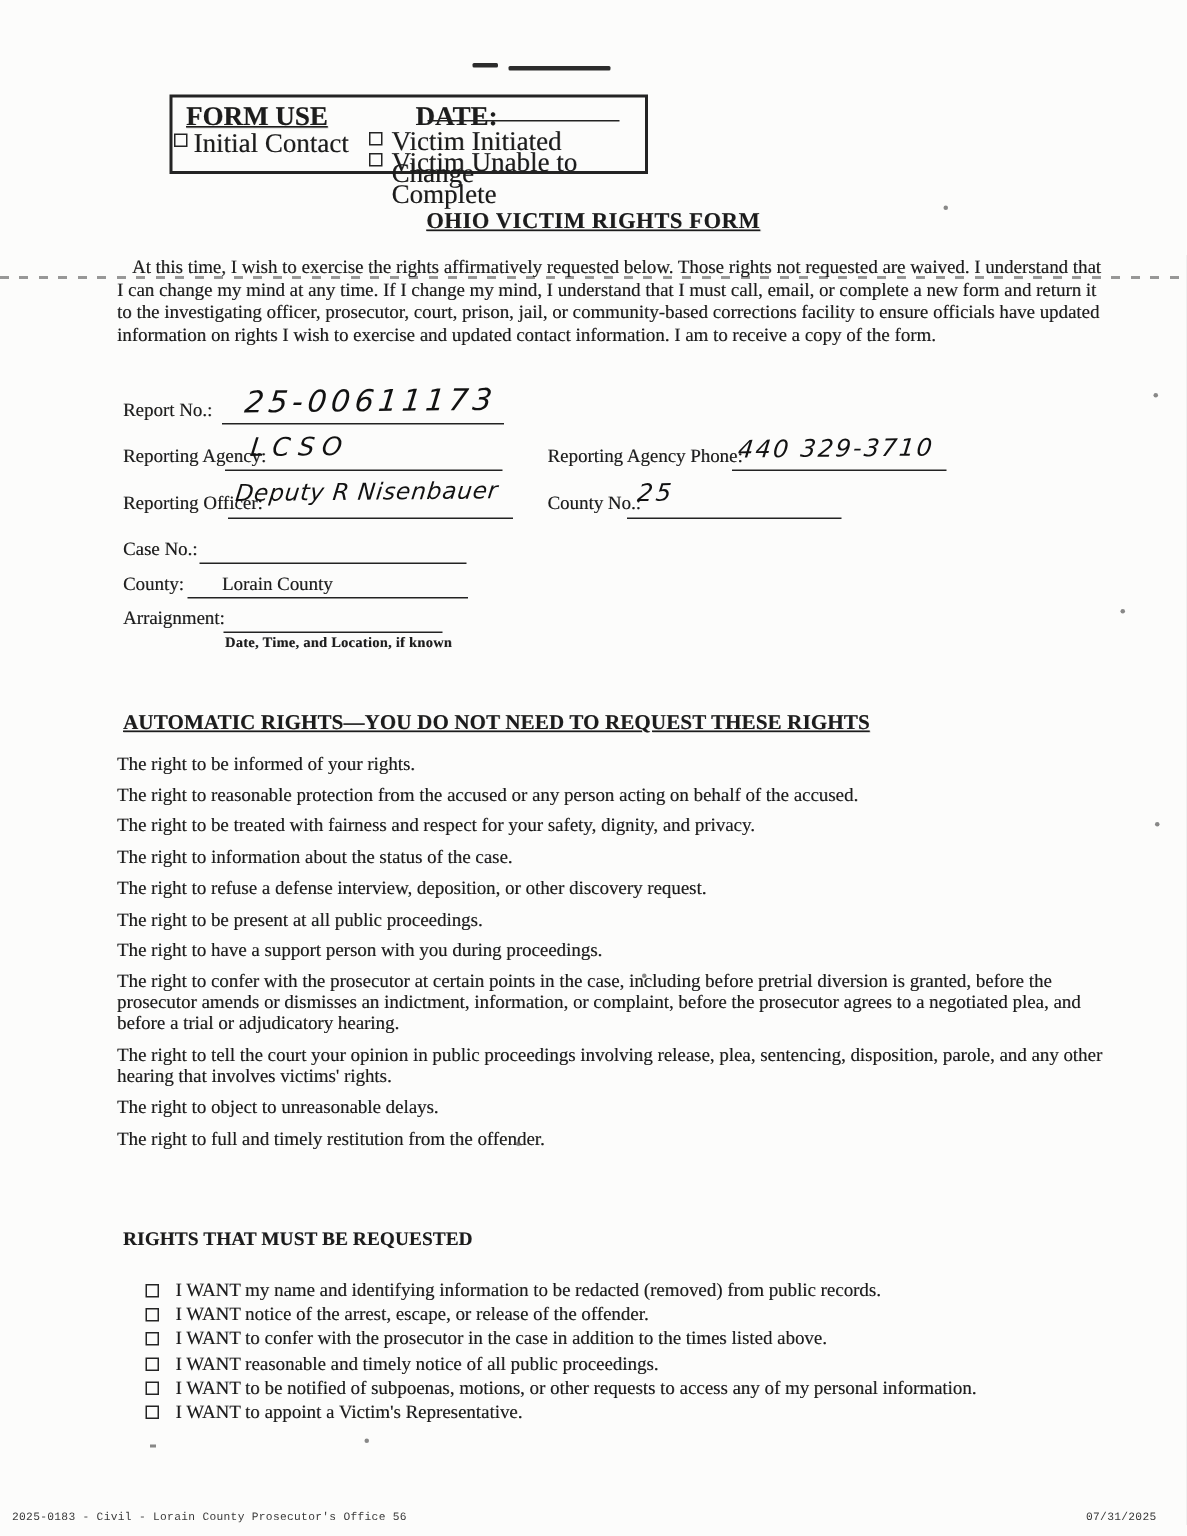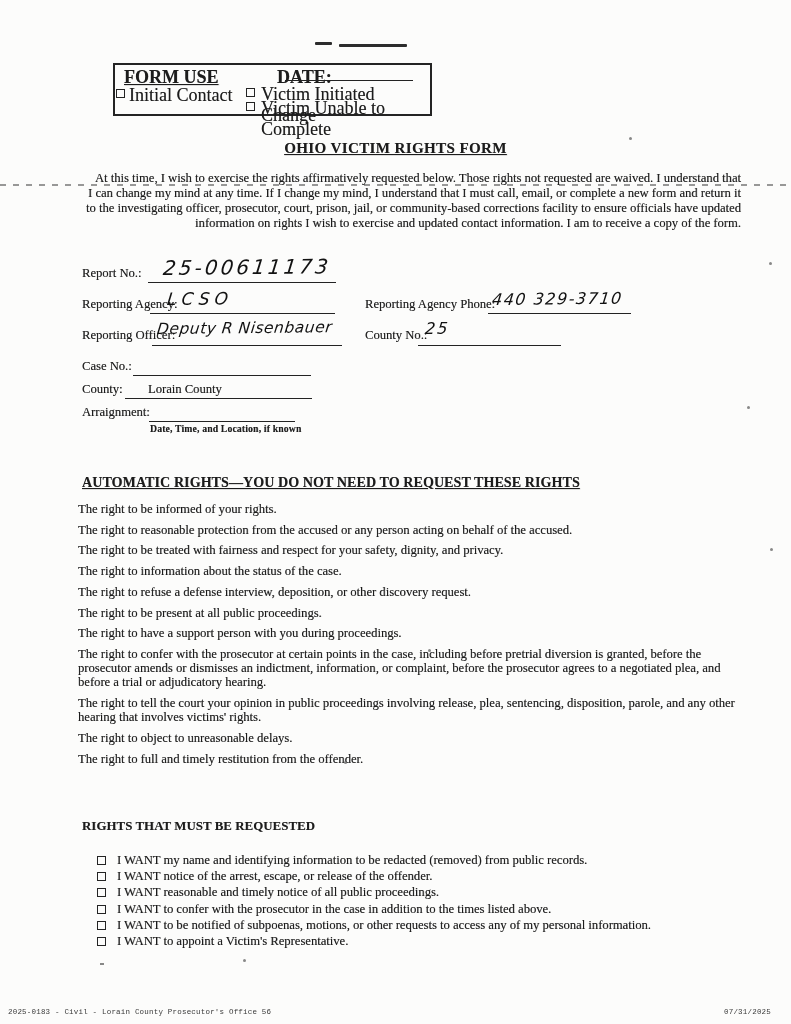--- a/index.html
+++ b/index.html
@@ -29,21 +29,21 @@
   }
   
   .rule{border-bottom:1.6px solid #232323;height:0;}
   
   .hand{
     font-family:"DejaVu Sans", sans-serif;font-style:italic;color:#121212;
     transform:skewX(-7deg) rotate(-0.6deg);transform-origin:left bottom;
     white-space:nowrap;
   }
   
-  .copy{font-size:12.6px;line-height:15px;text-align:right;}
+  .copy{font-size:12.6px;line-height:15px;}
   .rights p{margin:0 0 6.5px 0;font-size:12.6px;line-height:14.2px;}
   .check-row{display:flex;align-items:flex-start;margin-bottom:3.6px;}
   .check-row .cb{flex:0 0 auto;margin:2px 11px 0 0;}
   .check-row .txt{font-size:12.6px;line-height:12.6px;white-space:nowrap;}
   .caption{font-size:9.6px;font-weight:bold;letter-spacing:.2px;}
   .footer{
     font-family:"Liberation Mono", monospace;font-size:7.5px;color:#3a3a3a;
     letter-spacing:.2px;
   }
   .title{
@@ -131,25 +131,25 @@
     <div class="check-row">
       <span class="cb"></span>
       <span class="txt">I WANT my name and identifying information to be redacted (removed) from public records.</span>
     </div>
     <div class="check-row">
       <span class="cb"></span>
       <span class="txt">I WANT notice of the arrest, escape, or release of the offender.</span>
     </div>
     <div class="check-row">
       <span class="cb"></span>
-      <span class="txt">I WANT reasonable and timely notice of all public proceedings.</span>
+      <span class="txt">I WANT to confer with the prosecutor in the case in addition to the times listed above.</span>
     </div>
     <div class="check-row">
       <span class="cb"></span>
-      <span class="txt">I WANT to confer with the prosecutor in the case in addition to the times listed above.</span>
+      <span class="txt">I WANT reasonable and timely notice of all public proceedings.</span>
     </div>
     <div class="check-row">
       <span class="cb"></span>
       <span class="txt">I WANT to be notified of subpoenas, motions, or other requests to access any of my personal information.</span>
     </div>
     <div class="check-row">
       <span class="cb"></span>
       <span class="txt">I WANT to appoint a Victim's Representative.</span>
     </div>
   </div>

